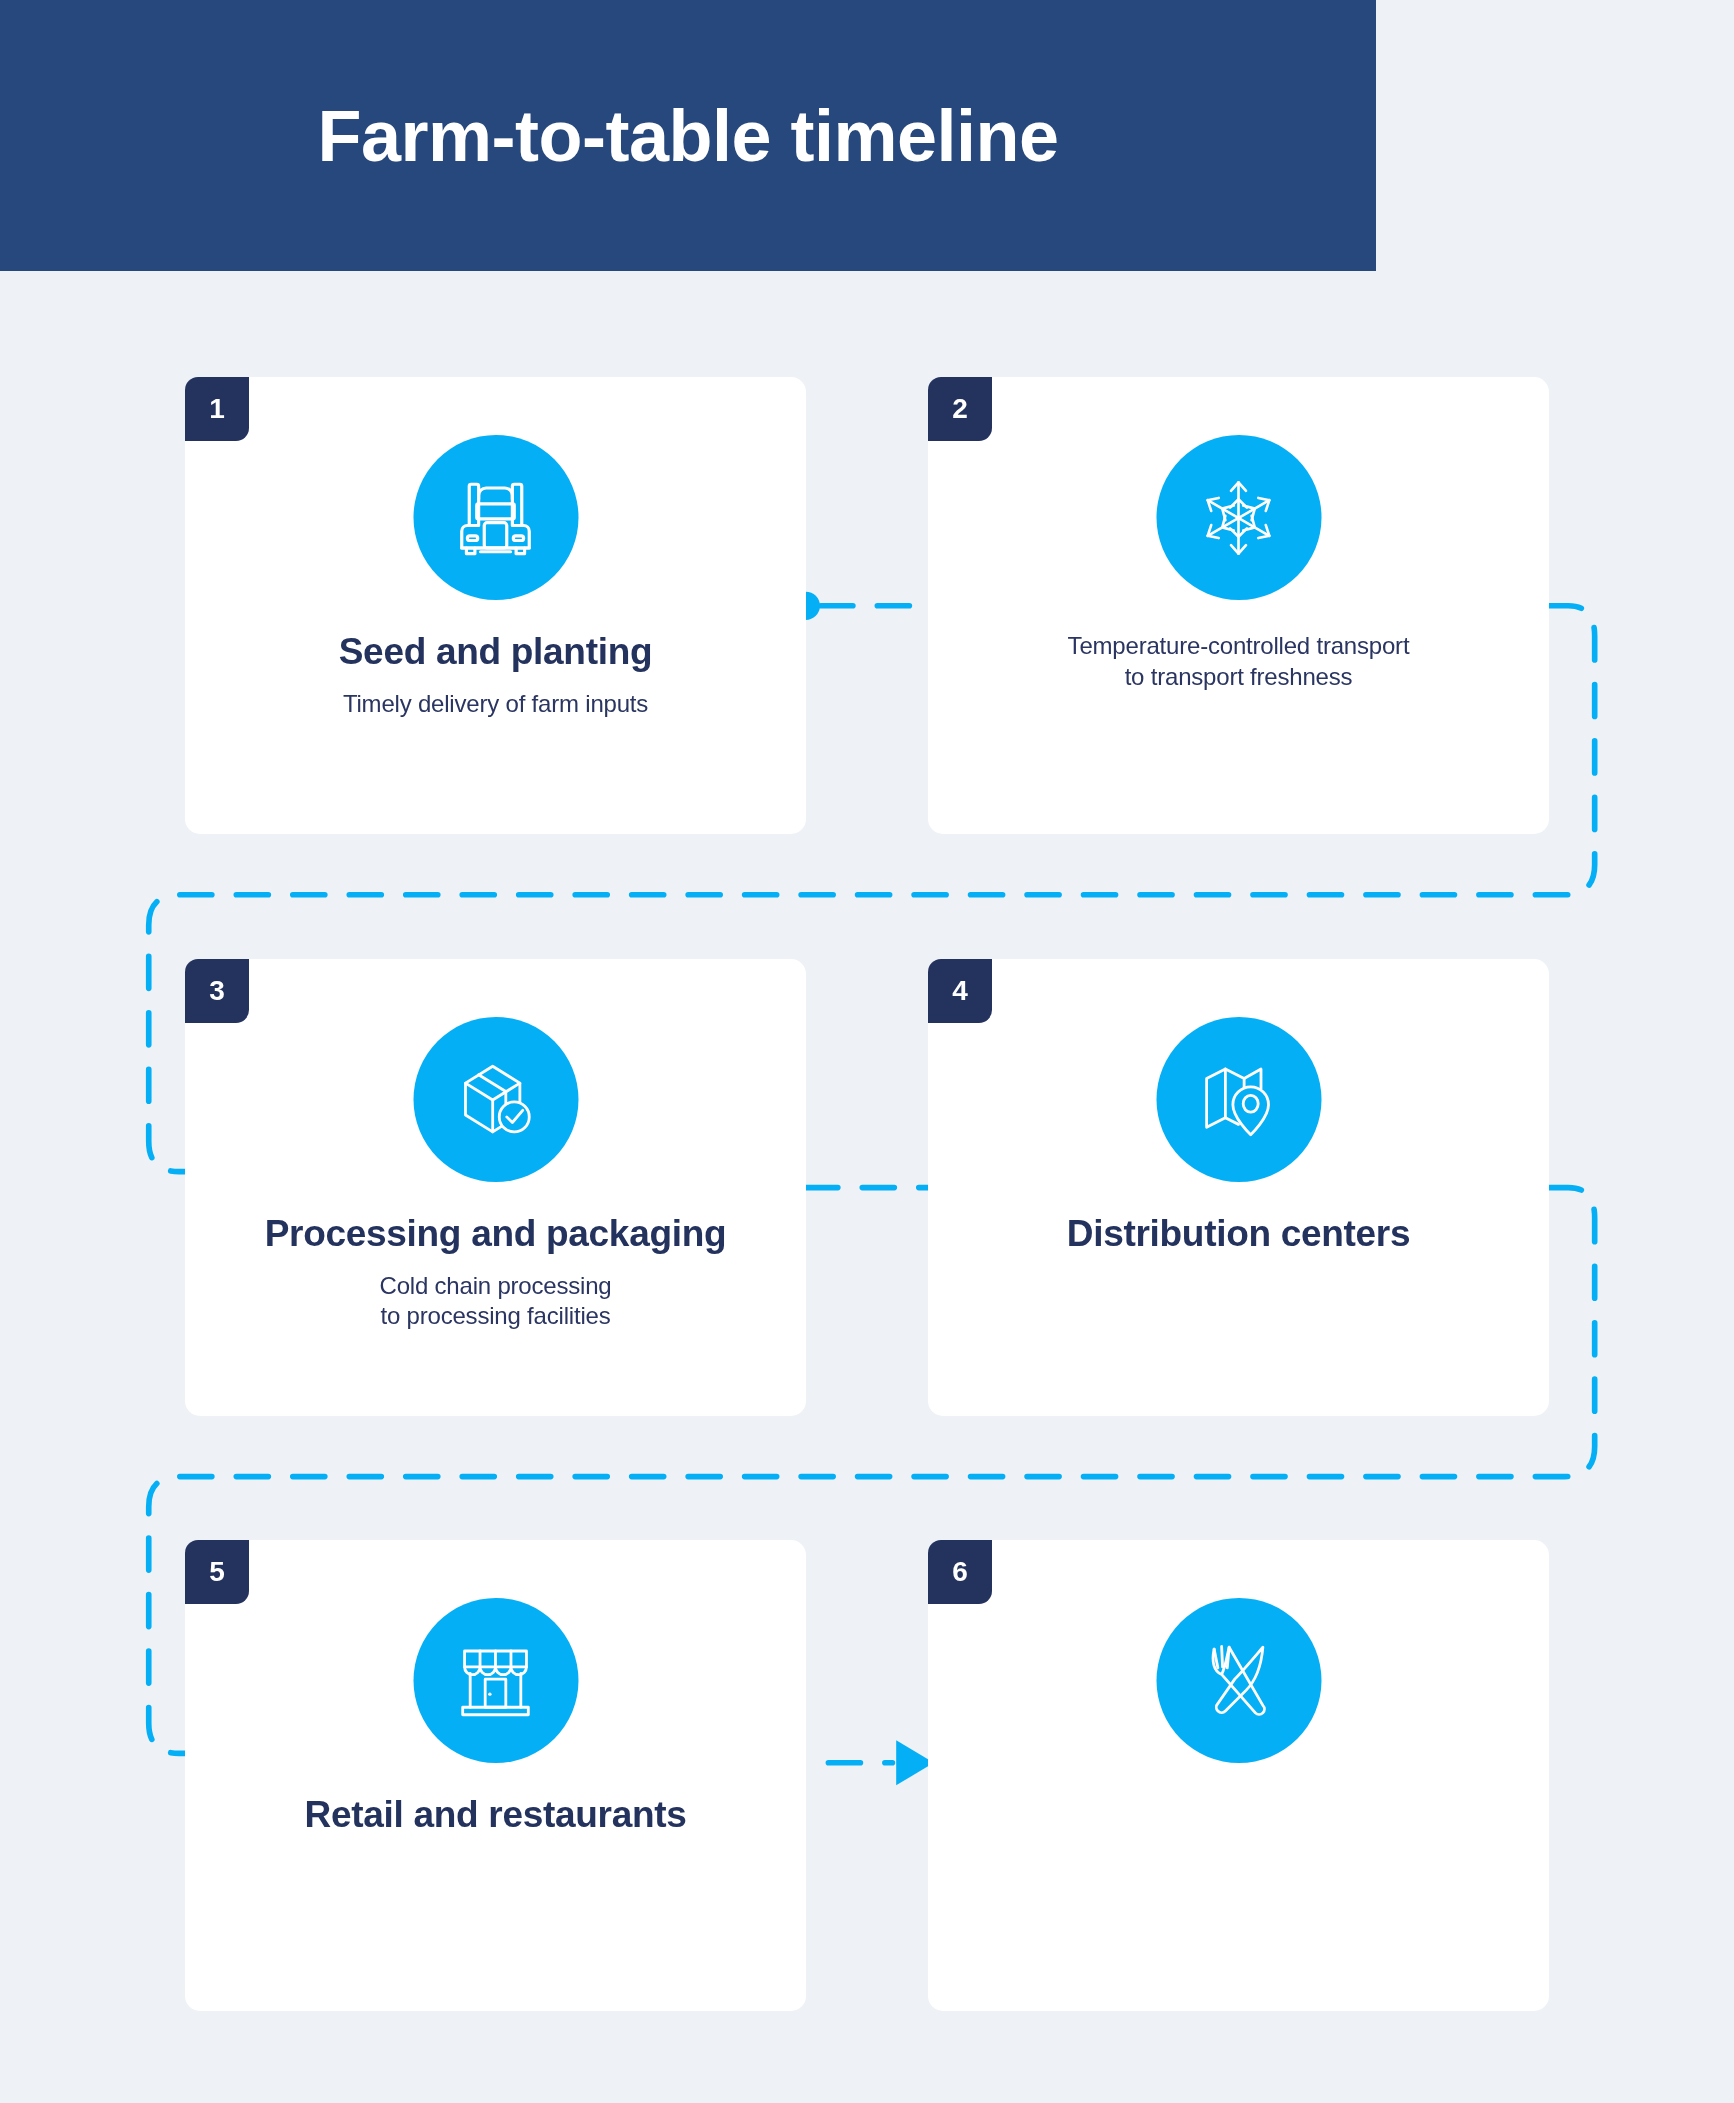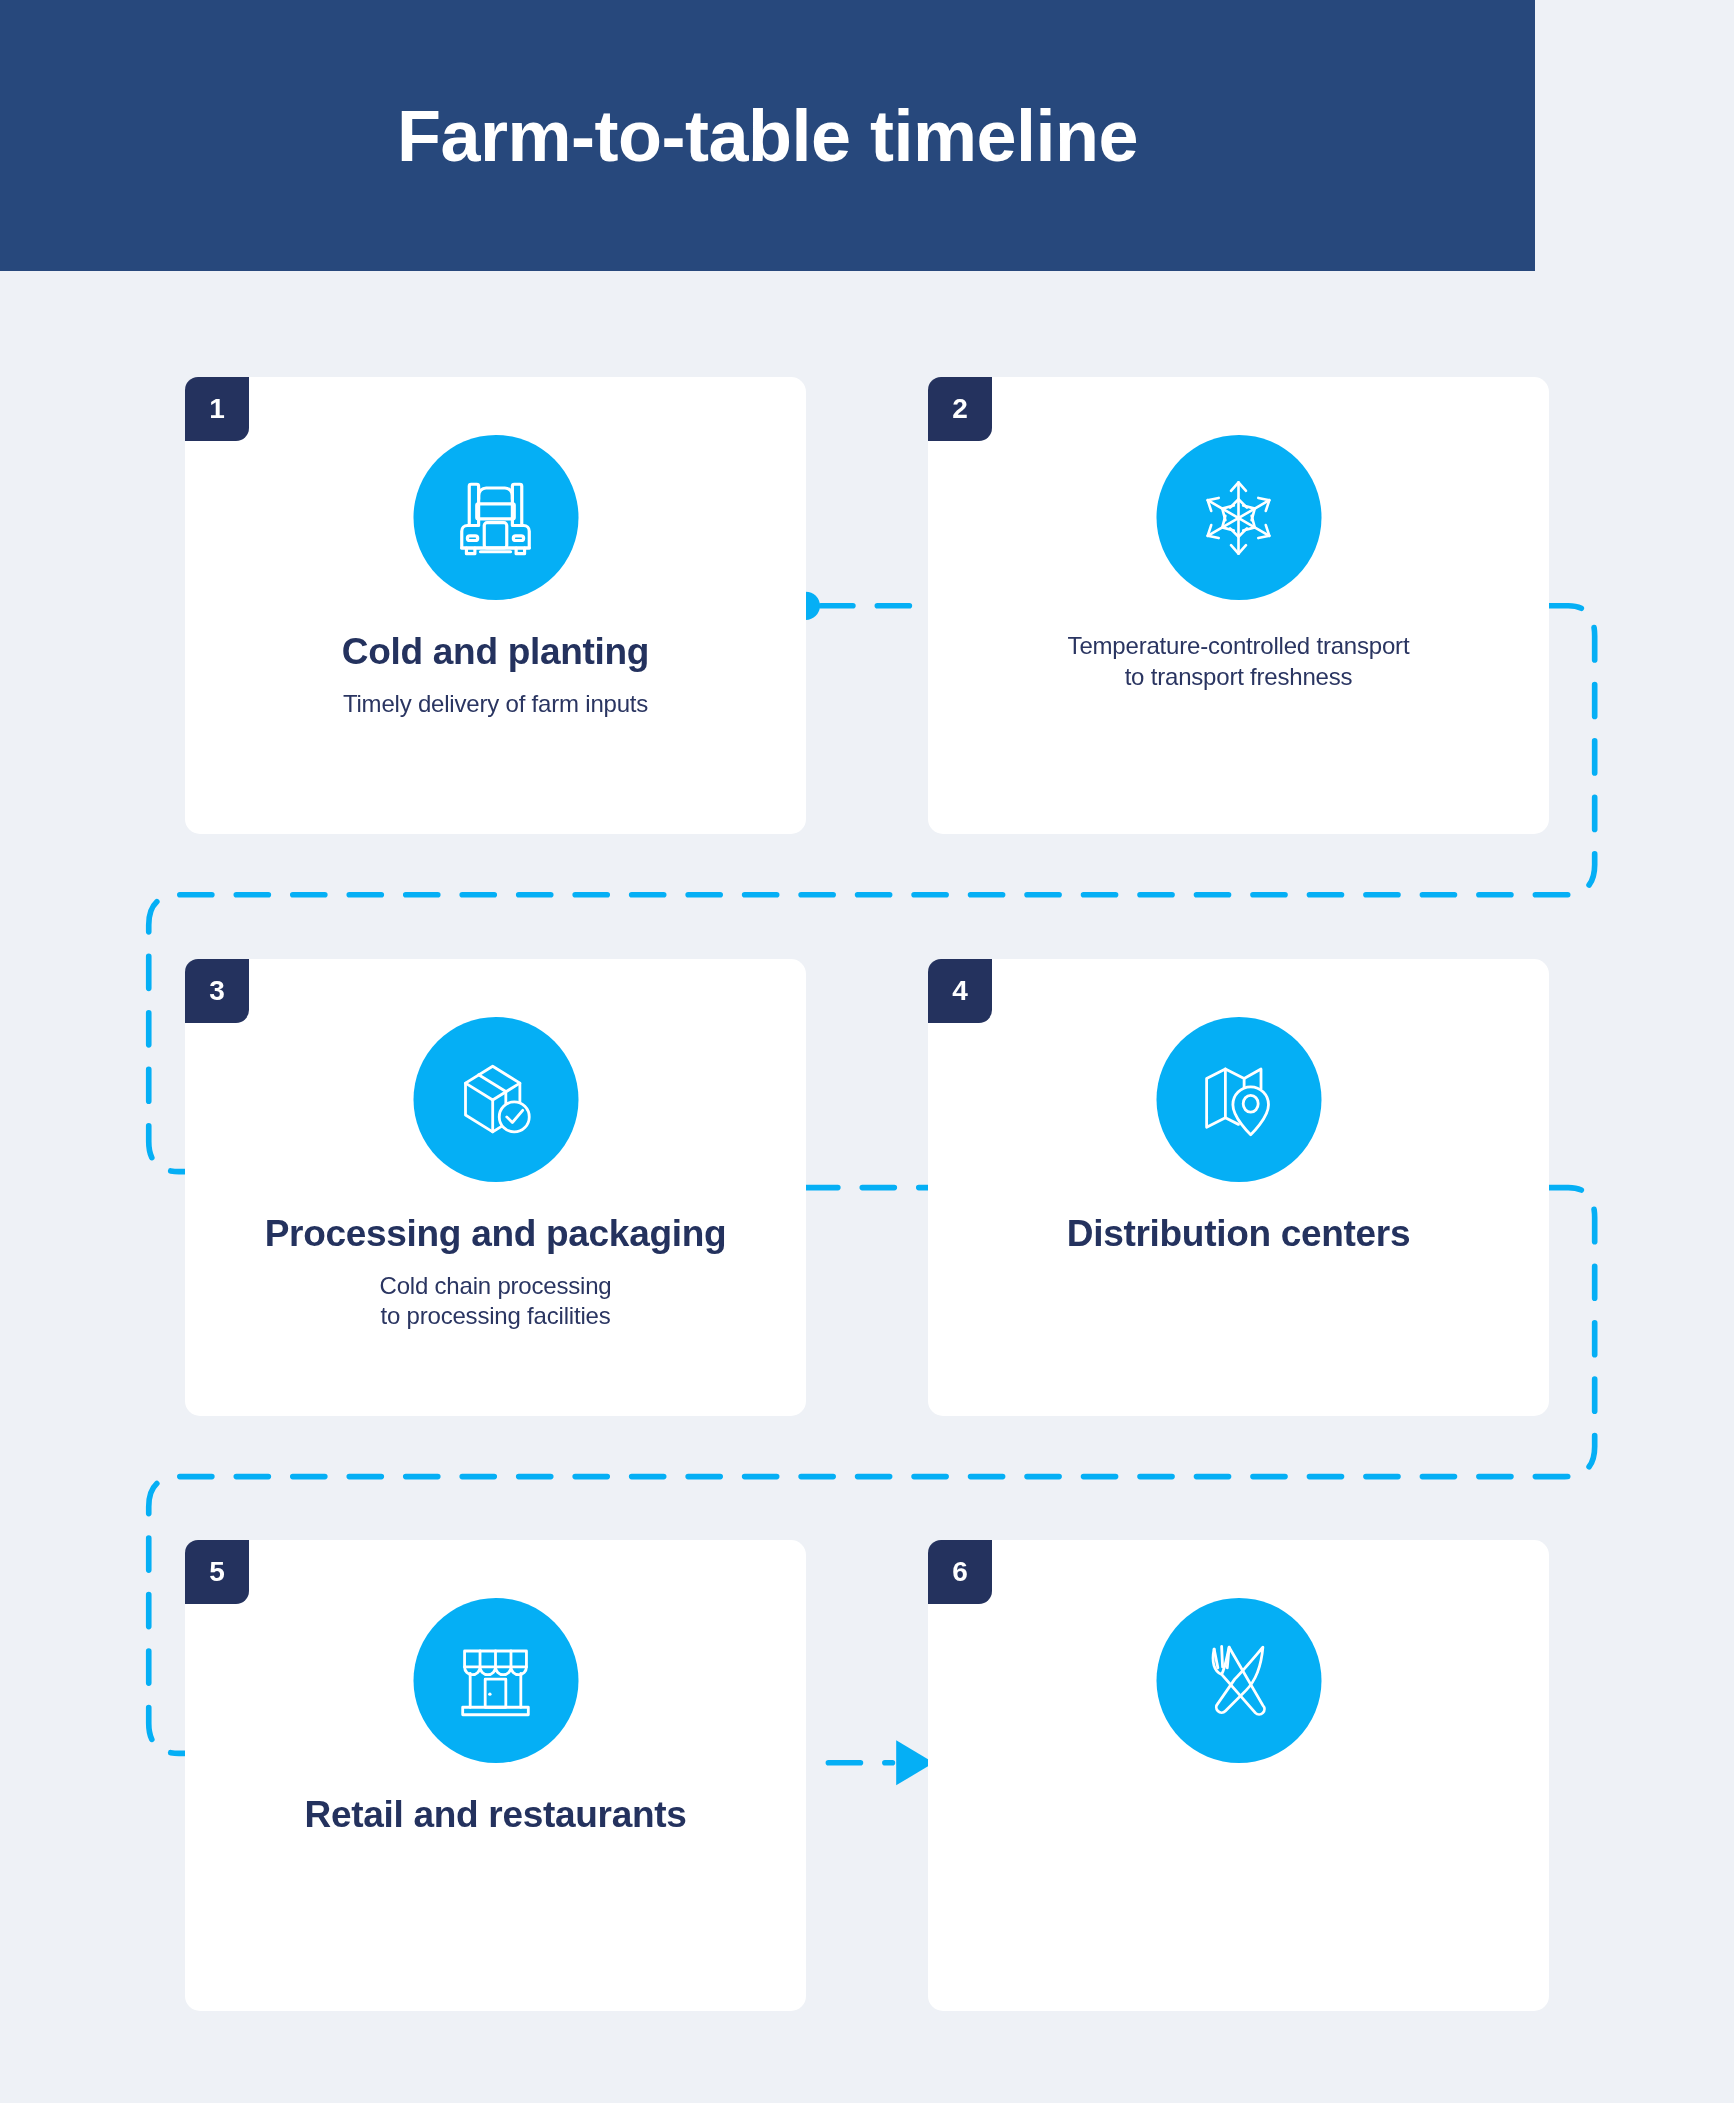--- a/index.html
+++ b/index.html
@@ -16,21 +16,21 @@
     width: 1734px;
     height: 2104px;
     background: #eef1f6;
     overflow: hidden;
   }
 
   
   .header-band {
     position: absolute;
     left: 0; top: 0;
-    width: 1535px;
+    width: 1376px;
     height: 271px;
     background: #27487c;
     display: flex;
     align-items: center;
     justify-content: center;
   }
   .header-title {
     color: #ffffff;
     font-size: 72px;
     font-weight: bold;
@@ -170,21 +170,21 @@
         <rect x="36" y="53" width="24" height="27" rx="3"></rect>
         <rect x="18" y="67" width="11" height="5" rx="2.5"></rect>
         <rect x="67" y="67" width="11" height="5" rx="2.5"></rect>
         <path d="M12 80 h72"></path>
         <path d="M17 80 v6 h9 v-6"></path>
         <path d="M70 80 v6 h9 v-6"></path>
         <path d="M32 84 h32"></path>
       </svg>
     </div>
     <div class="card-text">
-      <div class="card-title">Cold and planting</div>
+      <div class="card-title">Seed and planting</div>
       <div class="card-desc">Timely delivery of farm inputs</div>
     </div>
   </div>
 
   <div class="card card-c2">
     <div class="step-badge">2</div>
     <div class="icon-circle">
       <svg width="90" height="90" viewBox="0 0 96 96" fill="none" stroke="#ffffff" stroke-width="2.8" stroke-linecap="round" stroke-linejoin="round">
         <g transform="translate(48,48)">
           <g>

